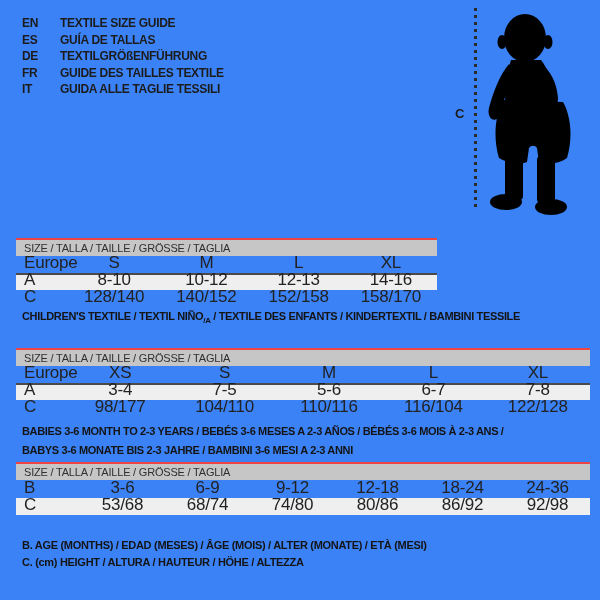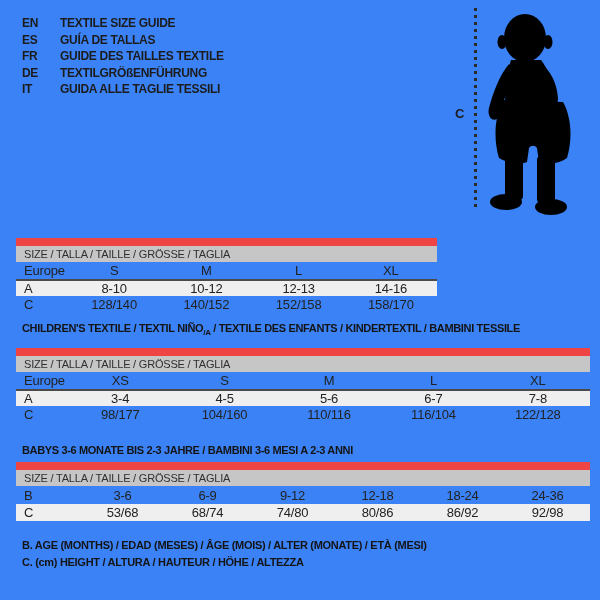--- a/index.html
+++ b/index.html
@@ -21,24 +21,24 @@
   .baby-svg{position:absolute;left:485px;top:8px;}
   
   .sec-title{
     position:absolute;left:22px;font-size:11px;font-weight:bold;
     letter-spacing:-0.35px;white-space:nowrap;color:#141414;
   }
   .sec-title sub{font-size:8px;}
   
   .stable{position:absolute;left:16px;}
   .size-bar{
-    border-top:8px solid #ef4444;height:16px;line-height:16px;background:#c6c6c6;
+    border-top:2px solid #ef4444;height:16px;line-height:16px;background:#c6c6c6;
     padding-left:8px;font-size:11px;color:#2f2f2f;letter-spacing:-0.2px;box-sizing:border-box0;
   }
-  .trow{display:flex;align-items:center;font-size:13px;letter-spacing:-0.2px;color:#222;}
+  .trow{display:flex;align-items:flex-end;font-size:17px;letter-spacing:-0.2px;color:#222;}
   .head-row{height:17px;}
   .data-row{height:15px;}
   .data-row.tall{height:17px;}
   .shaded{background:#efefef;}
   .dark-line{height:2px;background:#4a4a4a;}
   .lbl{width:52px;padding-left:8px;box-sizing:border-box;}
   .lbl-wide{width:64px;padding-left:8px;box-sizing:border-box;}
   .cell{flex:1;text-align:center;}
   
   .legend{position:absolute;left:22px;top:537px;}
@@ -52,26 +52,26 @@
   <div class="langs">
     <div class="lang-row">
       <span class="lang-code">EN</span>
       <span class="lang-title">TEXTILE SIZE GUIDE</span>
     </div>
     <div class="lang-row">
       <span class="lang-code">ES</span>
       <span class="lang-title">GUÍA DE TALLAS</span>
     </div>
     <div class="lang-row">
+      <span class="lang-code">DE</span>
+      <span class="lang-title">TEXTILGRÖßENFÜHRUNG</span>
+    </div>
+    <div class="lang-row">
       <span class="lang-code">FR</span>
       <span class="lang-title">GUIDE DES TAILLES TEXTILE</span>
-    </div>
-    <div class="lang-row">
-      <span class="lang-code">DE</span>
-      <span class="lang-title">TEXTILGRÖßENFÜHRUNG</span>
     </div>
     <div class="lang-row">
       <span class="lang-code">IT</span>
       <span class="lang-title">GUIDA ALLE TAGLIE TESSILI</span>
     </div>
   </div>
 
   <div class="dotted-line"></div>
   <div class="measure-label">C</div>
   <svg class="baby-svg" width="112" height="207" viewBox="0 0 112 207" aria-hidden="true">
@@ -109,50 +109,51 @@
     </div>
     <div class="trow data-row tall">
       <span class="lbl">C</span>
       <span class="cell">128/140</span>
       <span class="cell">140/152</span>
       <span class="cell">152/158</span>
       <span class="cell">158/170</span>
     </div>
   </div>
 
-  <div class="sec-title" style="top:322px"><span>CHILDREN'S TEXTILE / TEXTIL NIÑO</span><sub>/A</sub><span> / TEXTILE DES ENFANTS / KINDERTEXTIL / BAMBINI TESSILE</span></div>
+  <div class="sec-title" style="top:310px"><span>CHILDREN'S TEXTILE / TEXTIL NIÑO</span><sub>/A</sub><span> / TEXTILE DES ENFANTS / KINDERTEXTIL / BAMBINI TESSILE</span></div>
   <div class="stable" style="top:348px;width:574px">
     <div class="size-bar">SIZE / TALLA / TAILLE / GRÖSSE / TAGLIA</div>
     <div class="trow head-row">
       <span class="lbl">Europe</span>
       <span class="cell">XS</span>
       <span class="cell">S</span>
       <span class="cell">M</span>
       <span class="cell">L</span>
       <span class="cell">XL</span>
     </div>
     <div class="dark-line"></div>
     <div class="trow data-row shaded">
       <span class="lbl">A</span>
       <span class="cell">3-4</span>
-      <span class="cell">4-5</span>
+      <span class="cell">7-5</span>
       <span class="cell">5-6</span>
       <span class="cell">6-7</span>
       <span class="cell">7-8</span>
     </div>
     <div class="trow data-row tall">
       <span class="lbl">C</span>
       <span class="cell">98/177</span>
-      <span class="cell">104/160</span>
+      <span class="cell">104/110</span>
       <span class="cell">110/116</span>
       <span class="cell">116/104</span>
       <span class="cell">122/128</span>
     </div>
   </div>
 
+  <div class="sec-title" style="top:425px">BABIES 3-6 MONTH TO 2-3 YEARS / BEBÉS 3-6 MESES A 2-3 AÑOS / BÉBÉS 3-6 MOIS À 2-3 ANS /</div>
   <div class="sec-title" style="top:444px">BABYS 3-6 MONATE BIS 2-3 JAHRE / BAMBINI 3-6 MESI A 2-3 ANNI</div>
   <div class="stable" style="top:462px;width:574px">
     <div class="size-bar">SIZE / TALLA / TAILLE / GRÖSSE / TAGLIA</div>
     <div class="trow data-row tall" style="height:18px">
       <span class="lbl-wide">B</span>
       <span class="cell">3-6</span>
       <span class="cell">6-9</span>
       <span class="cell">9-12</span>
       <span class="cell">12-18</span>
       <span class="cell">18-24</span>

